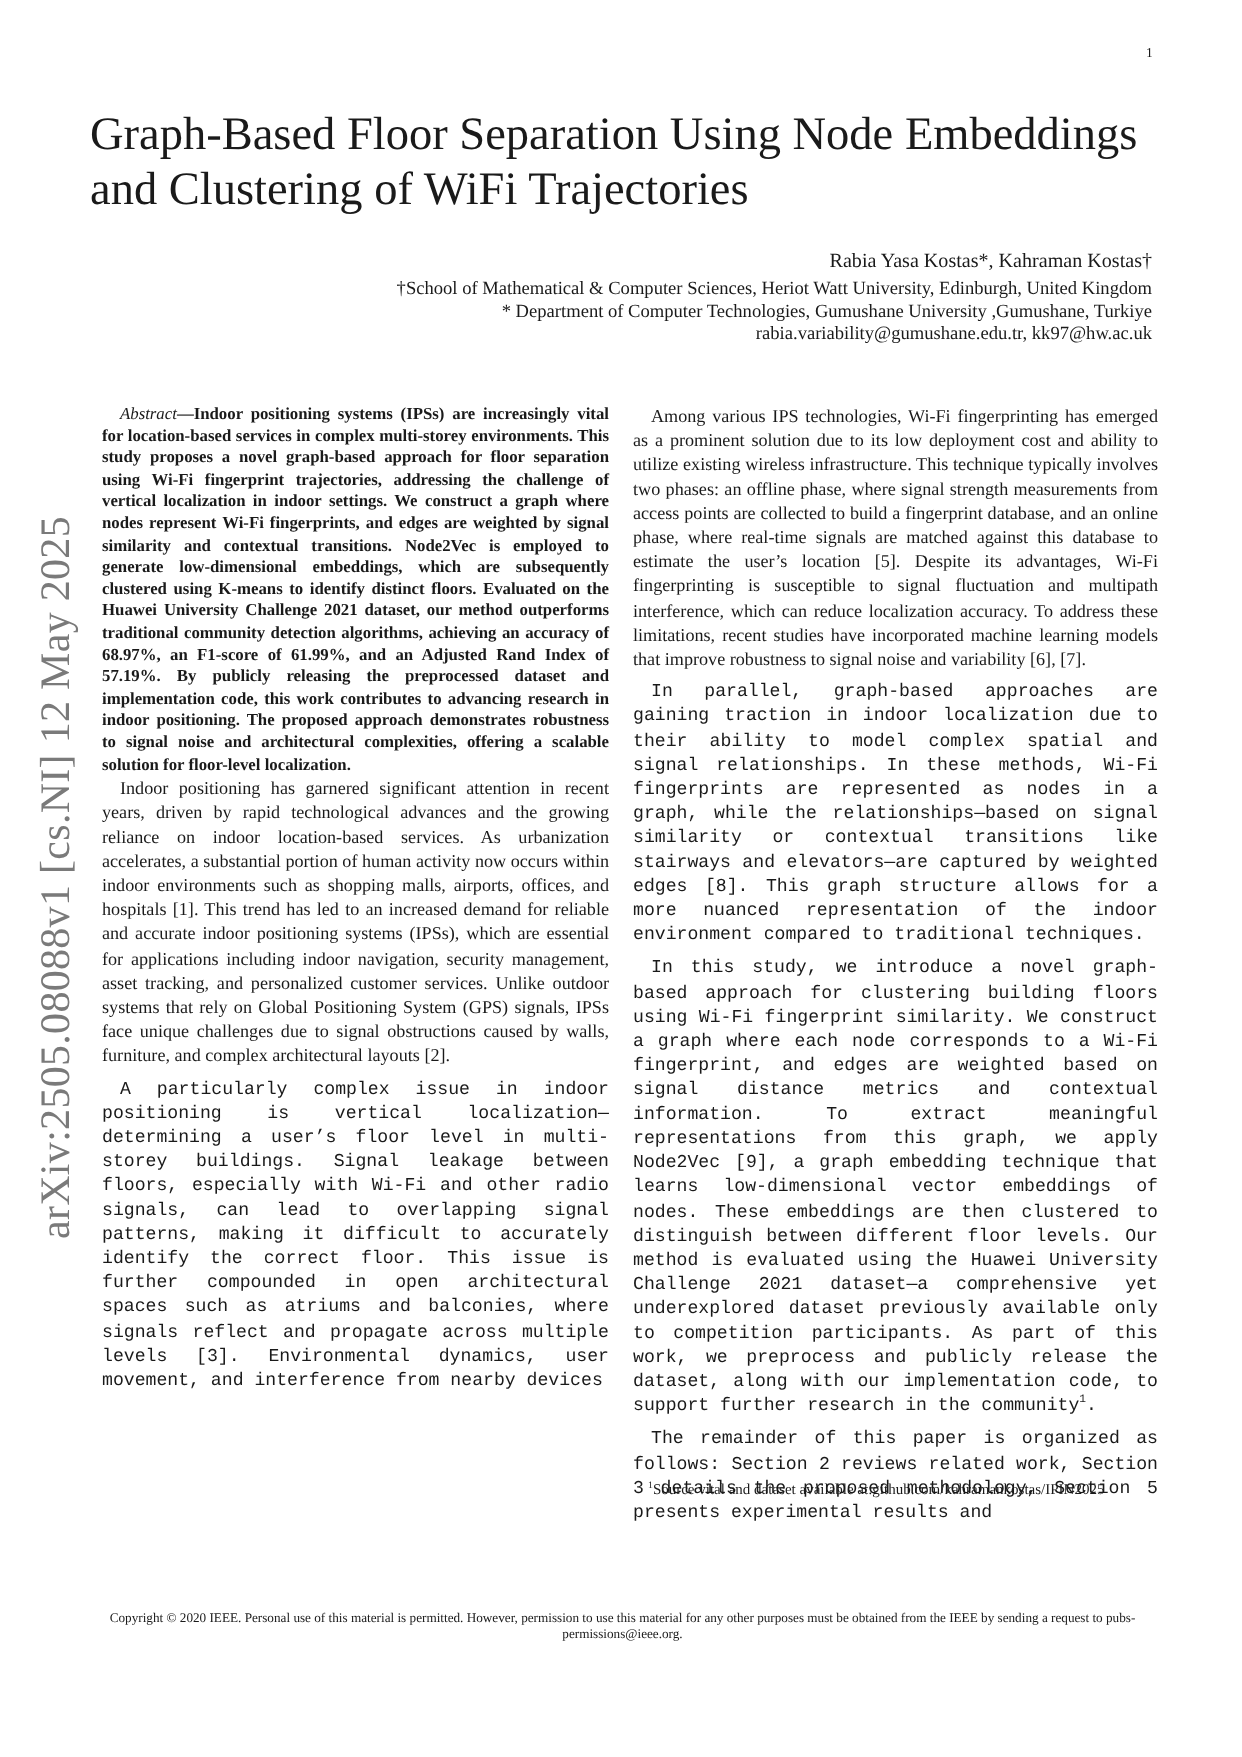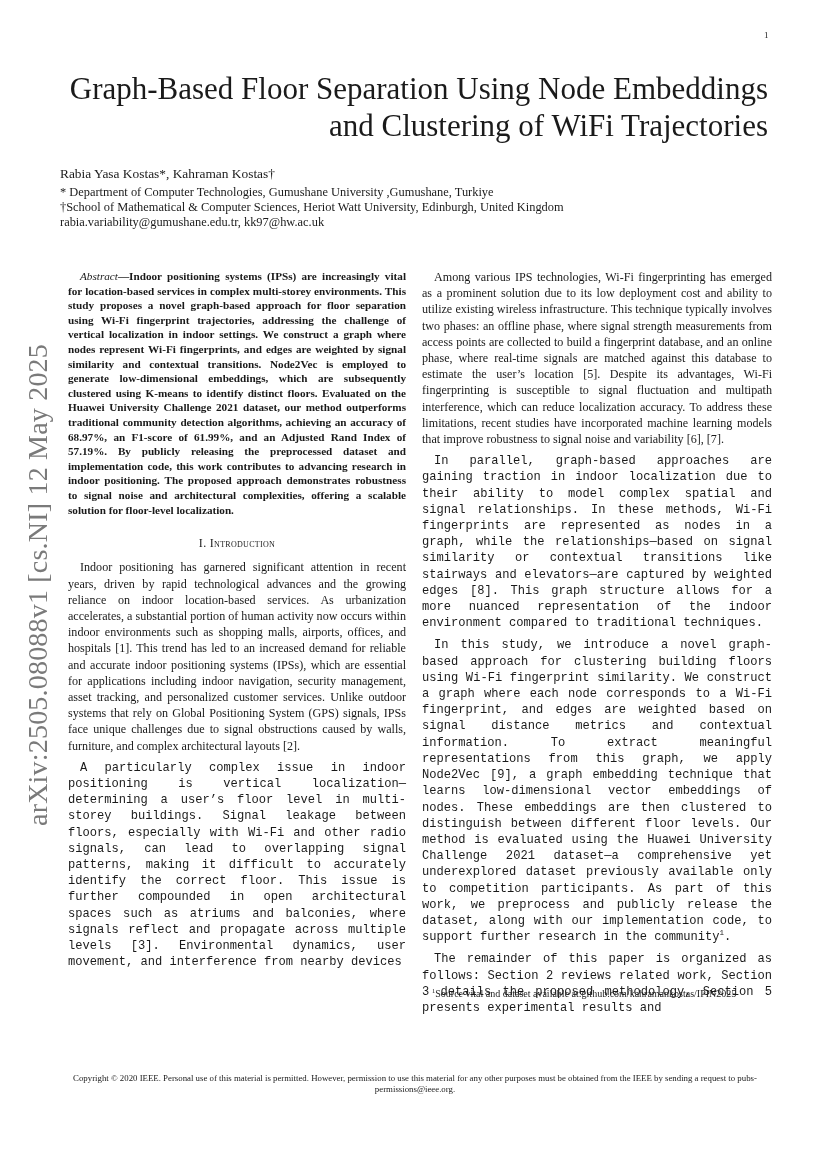--- a/index.html
+++ b/index.html
@@ -37,32 +37,32 @@
       white-space: nowrap;
       font-size: 28px;
       color: #7a7a7a;
       letter-spacing: 0.2px;
     }
     .title {
       position: absolute;
       top: 70px;
       left: 60px;
       width: 708px;
-      text-align: right;
+      text-align: left;
       font-size: 31px;
       line-height: 37px;
       font-weight: normal;
       margin: 0;
     }
     .authors-block {
       position: absolute;
       top: 166px;
       left: 60px;
       width: 708px;
-      text-align: left;
+      text-align: right;
       font-size: 12.4px;
       line-height: 15px;
     }
     .authors-block .authors {
       font-size: 13.4px;
       margin-bottom: 4px;
     }
     .col {
       position: absolute;
       top: 269px;
@@ -129,29 +129,28 @@
 <div class="page-number">1</div>
 
 <div class="arxiv-stamp">
   <span>arXiv:2505.08088v1  [cs.NI]  12 May 2025</span>
 </div>
 
 <h1 class="title">Graph-Based Floor Separation Using Node Embeddings and Clustering of WiFi Trajectories</h1>
 
 <div class="authors-block">
   <div class="authors">Rabia Yasa Kostas*, Kahraman Kostas†</div>
+  <div>†School of Mathematical &amp; Computer Sciences, Heriot Watt University, Edinburgh, United Kingdom</div>
   <div>* Department of Computer Technologies, Gumushane University ,Gumushane, Turkiye</div>
-  <div>†School of Mathematical &amp; Computer Sciences, Heriot Watt University, Edinburgh, United Kingdom</div>
   <div>rabia.variability@gumushane.edu.tr, kk97@hw.ac.uk</div>
 </div>
 
 <div class="col col-left">
   <p class="abstract"><em>Abstract</em><span>—Indoor positioning systems (IPSs) are increasingly vital for location-based services in complex multi-storey environments. This study proposes a novel graph-based approach for floor separation using Wi-Fi fingerprint trajectories, addressing the challenge of vertical localization in indoor settings. We construct a graph where nodes represent Wi-Fi fingerprints, and edges are weighted by signal similarity and contextual transitions. Node2Vec is employed to generate low-dimensional embeddings, which are subsequently clustered using K-means to identify distinct floors. Evaluated on the Huawei University Challenge 2021 dataset, our method outperforms traditional community detection algorithms, achieving an accuracy of 68.97%, an F1-score of 61.99%, and an Adjusted Rand Index of 57.19%. By publicly releasing the preprocessed dataset and implementation code, this work contributes to advancing research in indoor positioning. The proposed approach demonstrates robustness to signal noise and architectural complexities, offering a scalable solution for floor-level localization.</span></p>
 
-  <div class="section-heading">I. Introduction</div>
 
   <p class="para">Indoor positioning has garnered significant attention in recent years, driven by rapid technological advances and the growing reliance on indoor location-based services. As urbanization accelerates, a substantial portion of human activity now occurs within indoor environments such as shopping malls, airports, offices, and hospitals [1]. This trend has led to an increased demand for reliable and accurate indoor positioning systems (IPSs), which are essential for applications including indoor navigation, security management, asset tracking, and personalized customer services. Unlike outdoor systems that rely on Global Positioning System (GPS) signals, IPSs face unique challenges due to signal obstructions caused by walls, furniture, and complex architectural layouts [2].</p>
   <p class="para">A particularly complex issue in indoor positioning is vertical localization—determining a user’s floor level in multi-storey buildings. Signal leakage between floors, especially with Wi-Fi and other radio signals, can lead to overlapping signal patterns, making it difficult to accurately identify the correct floor. This issue is further compounded in open architectural spaces such as atriums and balconies, where signals reflect and propagate across multiple levels [3]. Environmental dynamics, user movement, and interference from nearby devices</p>
 </div>
 
 <div class="col col-right">
   <p class="para">Among various IPS technologies, Wi-Fi fingerprinting has emerged as a prominent solution due to its low deployment cost and ability to utilize existing wireless infrastructure. This technique typically involves two phases: an offline phase, where signal strength measurements from access points are collected to build a fingerprint database, and an online phase, where real-time signals are matched against this database to estimate the user’s location [5]. Despite its advantages, Wi-Fi fingerprinting is susceptible to signal fluctuation and multipath interference, which can reduce localization accuracy. To address these limitations, recent studies have incorporated machine learning models that improve robustness to signal noise and variability [6], [7].</p>
   <p class="para">In parallel, graph-based approaches are gaining traction in indoor localization due to their ability to model complex spatial and signal relationships. In these methods, Wi-Fi fingerprints are represented as nodes in a graph, while the relationships—based on signal similarity or contextual transitions like stairways and elevators—are captured by weighted edges [8]. This graph structure allows for a more nuanced representation of the indoor environment compared to traditional techniques.</p>
   <p class="para"><span>In this study, we introduce a novel graph-based approach for clustering building floors using Wi-Fi fingerprint similarity. We construct a graph where each node corresponds to a Wi-Fi fingerprint, and edges are weighted based on signal distance metrics and contextual information. To extract meaningful representations from this graph, we apply Node2Vec [9], a graph embedding technique that learns low-dimensional vector embeddings of nodes. These embeddings are then clustered to distinguish between different floor levels. Our method is evaluated using the Huawei University Challenge 2021 dataset—a comprehensive yet underexplored dataset previously available only to competition participants. As part of this work, we preprocess and publicly release the dataset, along with our implementation code, to support further research in the community</span><sup>1</sup><span>.</span></p>
   <p class="para">The remainder of this paper is organized as follows: Section 2 reviews related work, Section 3 details the proposed methodology, Section 5 presents experimental results and</p>

